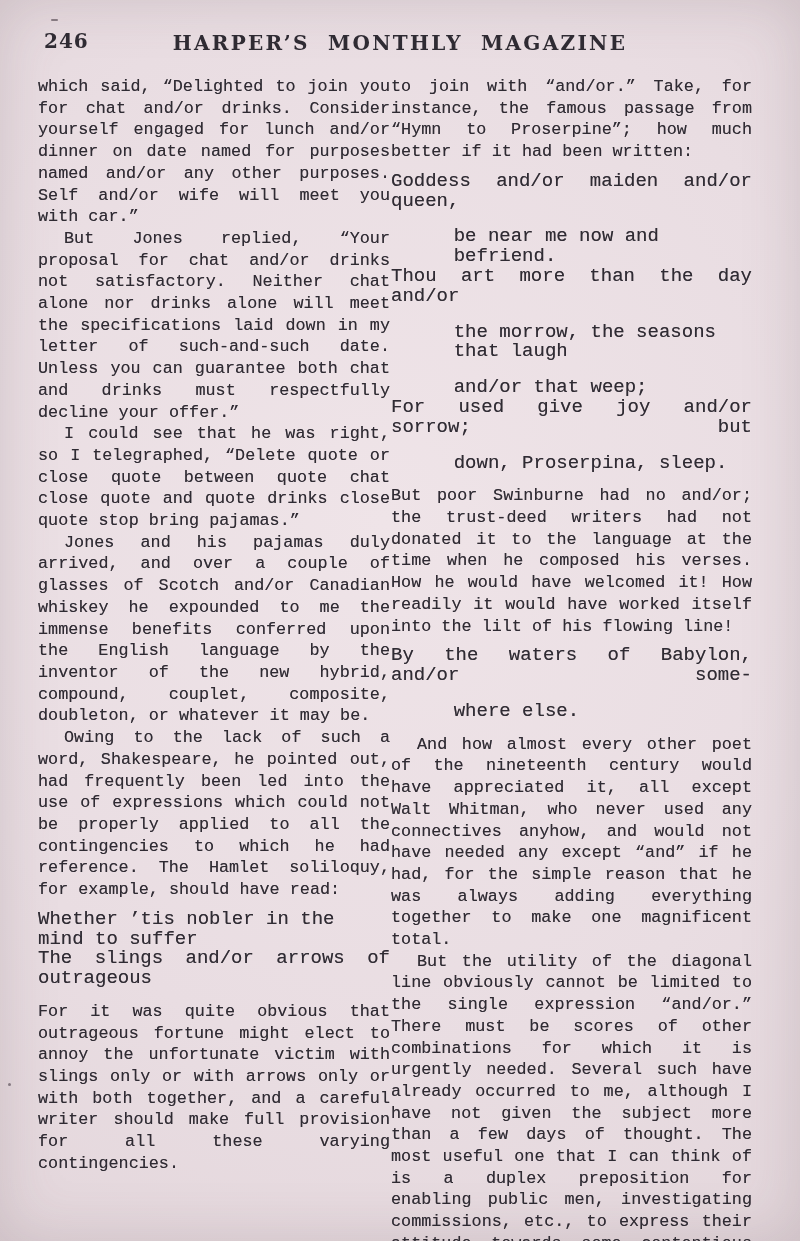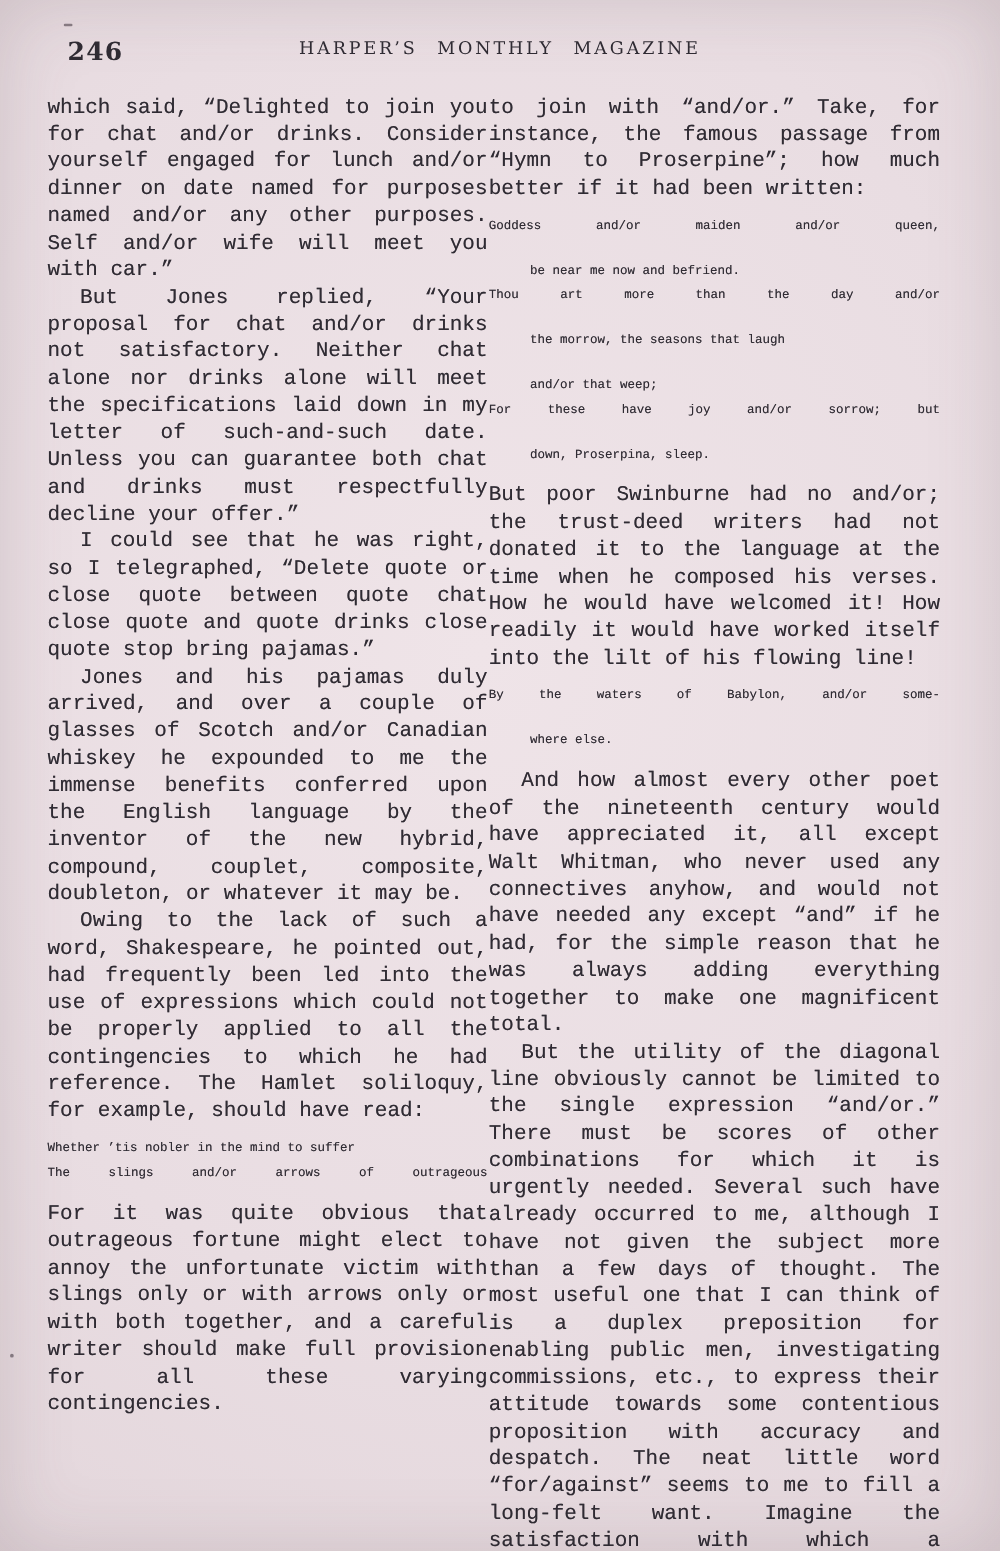--- a/index.html
+++ b/index.html
@@ -20,30 +20,30 @@
     color: #2f2b33;
     font-family: "DejaVu Serif", serif;
   }
   .header-row {
     position: relative;
     padding-top: 31px;
     height: 28px;
   }
   .page-number {
     position: absolute;
-    left: 54px;
+    left: 44px;
     top: 29px;
     font-size: 20px;
     font-weight: bold;
     letter-spacing: 1px;
   }
   .magazine-title {
     text-align: center;
-    font-size: 14px;
-    font-weight: normal;
+    font-size: 20px;
+    font-weight: bold;
     letter-spacing: 2.3px;
     word-spacing: 9px;
     white-space: nowrap;
   }
   .columns {
     display: flex;
     gap: 1px;
     padding: 0 32px 0 38px;
     margin-top: 17px;
     font-family: Liberation Mono, monospace;
@@ -58,21 +58,21 @@
   p.body {
     margin: 0;
     text-align: justify;
     text-indent: 1.55em;
     text-shadow: 0 0 0.5px rgba(47,43,51,0.55);
   }
   p.body.flush { text-indent: 0; }
   p.body.runover { text-align-last: justify; }
   .verse {
     margin: 9px 0 12px 0;
-    font-size: 10px;
+    font-size: 19px;
     line-height: 19.8px;
     text-shadow: 0 0 0.5px rgba(47,43,51,0.55);
   }
   .vline { }
   .vline.cont { padding-left: 3.3em; margin-top: 16px; }
   .vline.deep { padding-left: 4.6em; }
   .vline.stretch { text-align: justify; text-align-last: justify; }
   .speck {
     position: absolute;
     background: rgba(60,50,58,0.55);
@@ -110,21 +110,21 @@
     </div>
 
     <div class="col col-right">
       <p class="body flush">to join with “and/or.” Take, for instance, the famous passage from “Hymn to Proserpine”; how much better if it had been written:</p>
       <div class="verse">
         <div class="vline stretch">Goddess and/or maiden and/or queen,</div>
         <div class="vline cont">be near me now and befriend.</div>
         <div class="vline stretch">Thou art more than the day and/or</div>
         <div class="vline cont">the morrow, the seasons that laugh</div>
         <div class="vline cont">and/or that weep;</div>
-        <div class="vline stretch">For these have joy and/or sorrow; but</div>
+        <div class="vline stretch">For used give joy and/or sorrow; but</div>
         <div class="vline cont">down, Proserpina, sleep.</div>
       </div>
       <p class="body flush">But poor Swinburne had no and/or; the trust-deed writers had not donated it to the language at the time when he composed his verses. How he would have welcomed it! How readily it would have worked itself into the lilt of his flowing line!</p>
       <div class="verse">
         <div class="vline stretch">By the waters of Babylon, and/or some-</div>
         <div class="vline cont">where else.</div>
       </div>
       <p class="body">And how almost every other poet of the nineteenth century would have appreciated it, all except Walt Whitman, who never used any connectives anyhow, and would not have needed any except “and” if he had, for the simple reason that he was always adding everything together to make one magnificent total.</p>
       <p class="body runover">But the utility of the diagonal line obviously cannot be limited to the single expression “and/or.” There must be scores of other combinations for which it is urgently needed. Several such have already occurred to me, although I have not given the subject more than a few days of thought. The most useful one that I can think of is a duplex preposition for enabling public men, investigating commissions, etc., to express their attitude towards some contentious proposition with accuracy and despatch. The neat little word “for/against” seems to me to fill a long-felt want. Imagine the satisfaction with which a presidential candidate would be able to assert, in terms of pellucid clearness, that he is for/against prohi-</p>
     </div>

